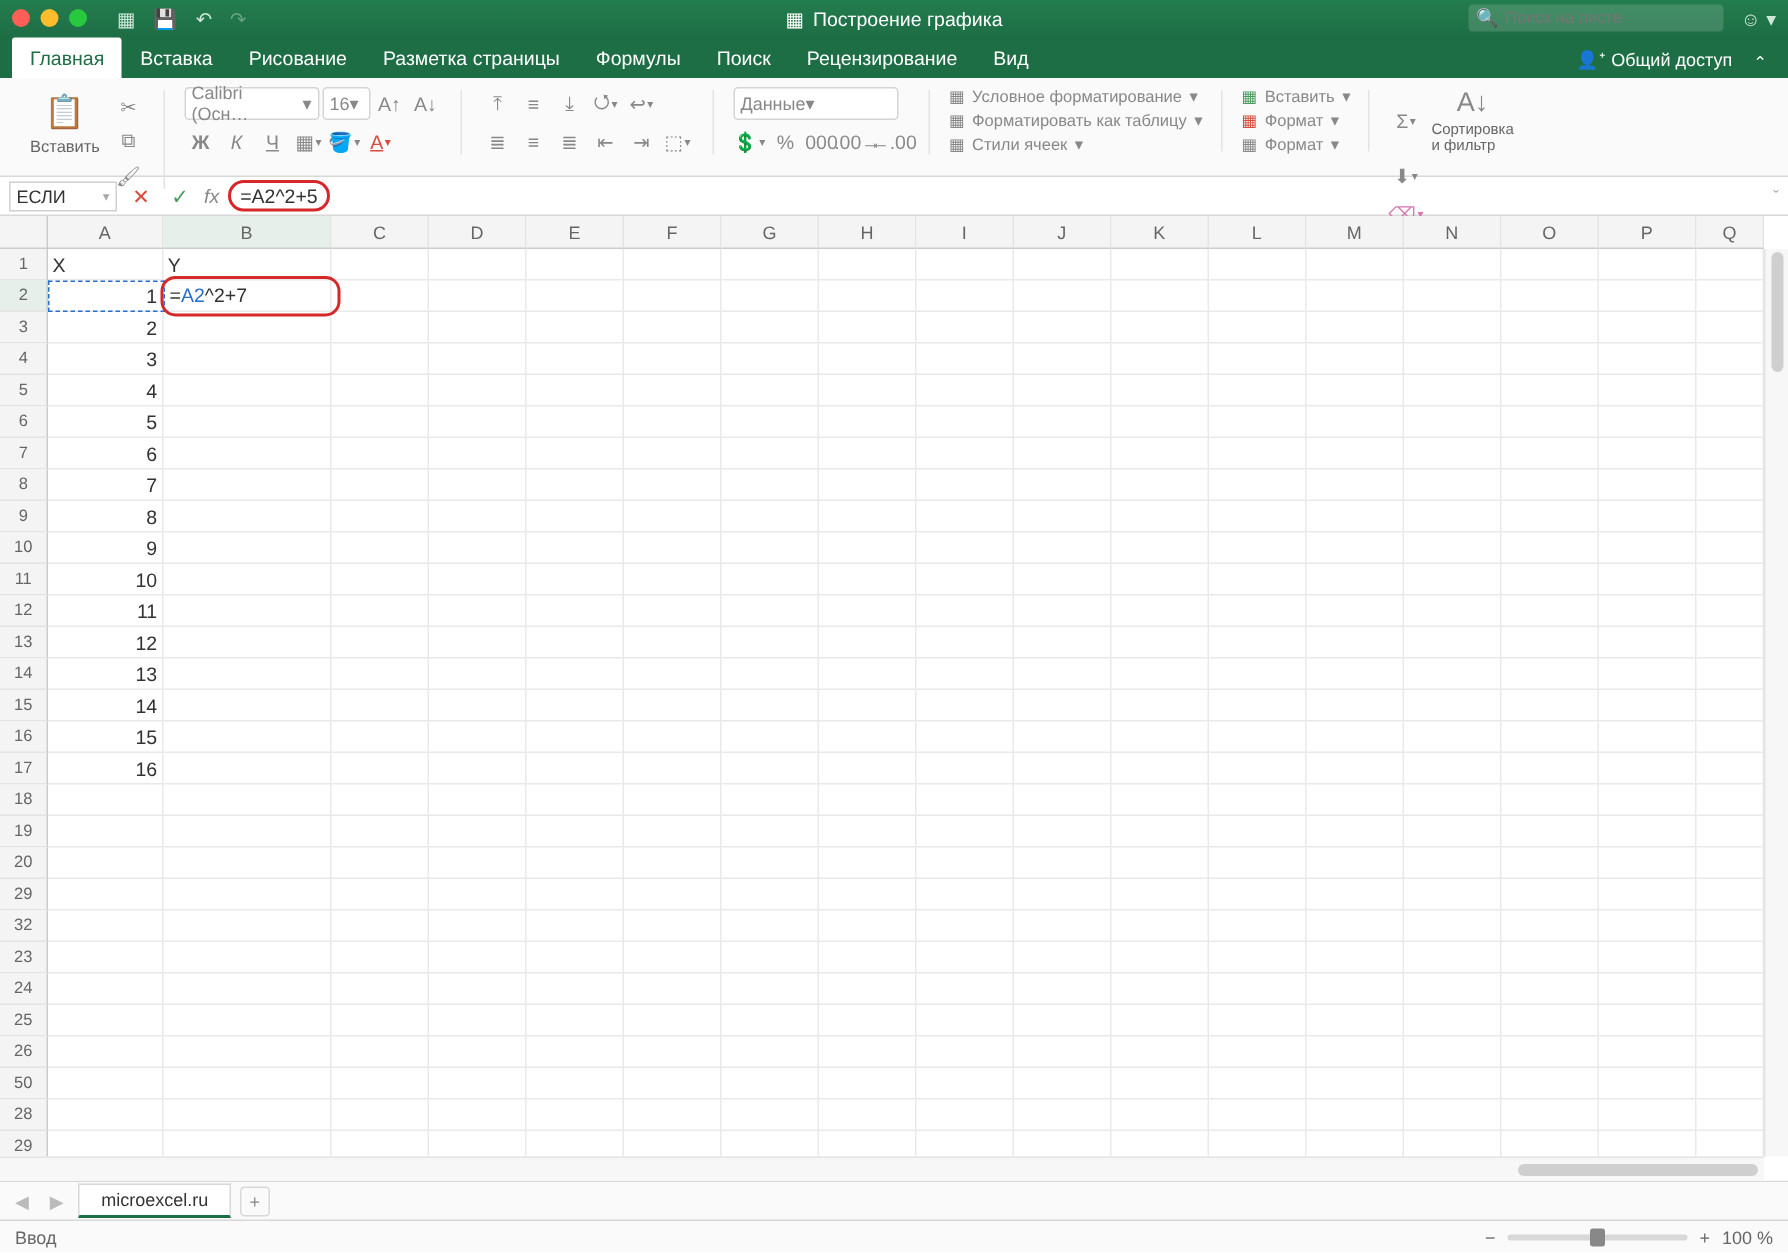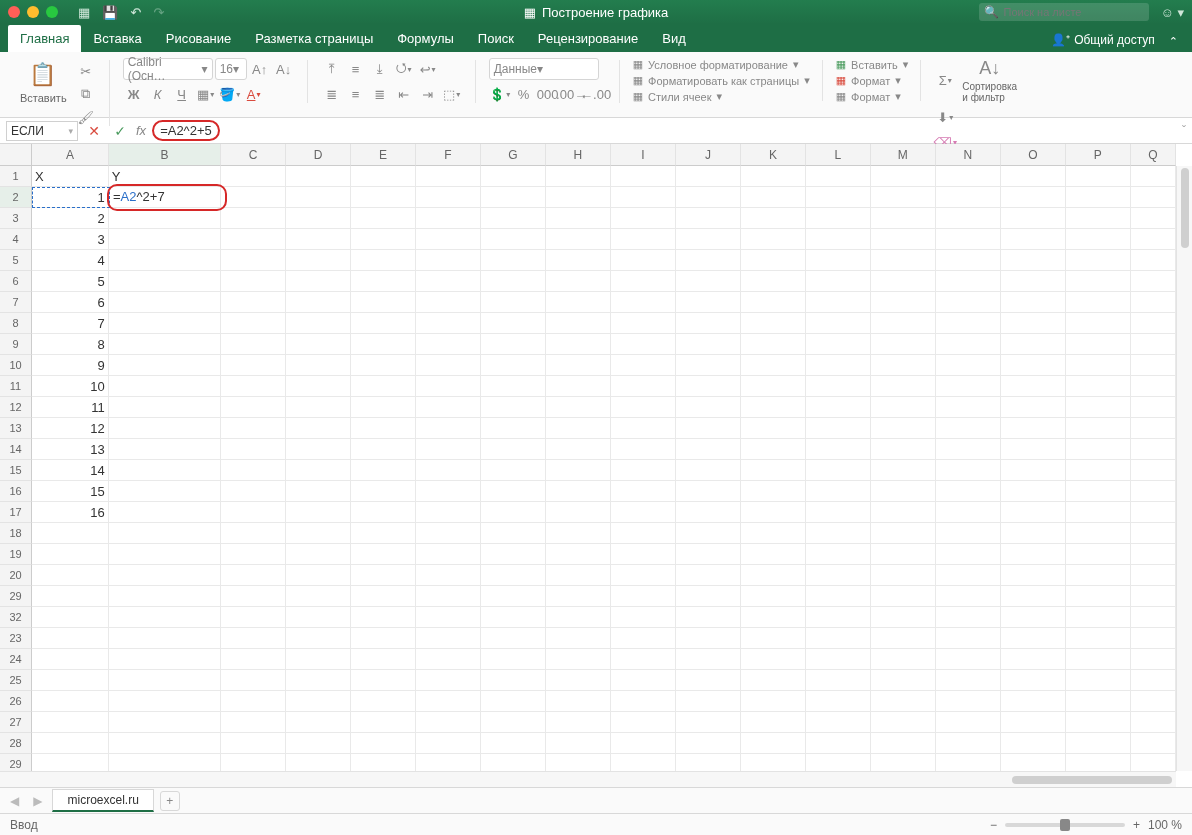--- a/index.html
+++ b/index.html
@@ -189,21 +189,21 @@
       <span class="rbtn dd">💲</span>
       <span class="rbtn">%</span>
       <span class="rbtn">000</span>
       <span class="rbtn">.00→</span>
       <span class="rbtn">←.00</span>
     </div>
   </div>
 
   <div class="rgroup">
     <div class="ribbon-row-label"><span>▦</span><span>Условное форматирование</span> ▾</div>
-    <div class="ribbon-row-label"><span>▦</span><span>Форматировать как страницы</span> ▾</div>
+    <div class="ribbon-row-label"><span>▦</span><span>Форматировать как таблицу</span> ▾</div>
     <div class="ribbon-row-label"><span>▦</span><span>Стили ячеек</span> ▾</div>
   </div>
 
   <div class="rgroup">
     <div class="ribbon-row-label"><span style="color:#4a9b5e">▦</span><span>Вставить</span> ▾</div>
     <div class="ribbon-row-label"><span style="color:#d94b3e">▦</span><span>Формат</span> ▾</div>
     <div class="ribbon-row-label"><span>▦</span><span>Формат</span> ▾</div>
   </div>
 
   <div class="rgroup">
@@ -279,21 +279,21 @@
       <div class="rh">17</div>
       <div class="rh">18</div>
       <div class="rh">19</div>
       <div class="rh">20</div>
       <div class="rh">29</div>
       <div class="rh">32</div>
       <div class="rh">23</div>
       <div class="rh">24</div>
       <div class="rh">25</div>
       <div class="rh">26</div>
-      <div class="rh">27</div>
+      <div class="rh">50</div>
       <div class="rh">28</div>
       <div class="rh">29</div>
     </div>
   <div class="cells" id="cells">
       <div class="row">
         <div class="cell" style="width: 78px;">X</div>
         <div class="cell" style="width: 114px;">Y</div>
         <div class="cell" style="width: 66px;"></div>
         <div class="cell" style="width: 66px;"></div>
         <div class="cell" style="width: 66px;"></div>

